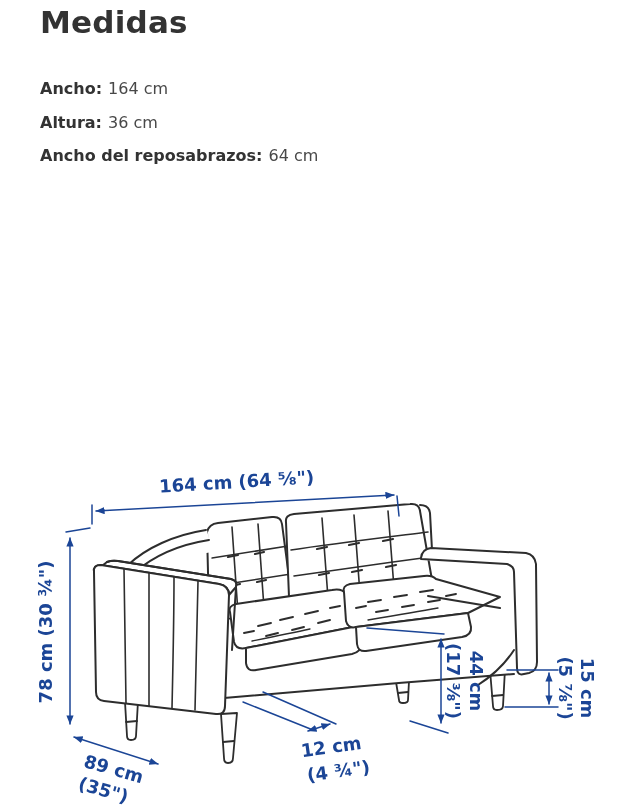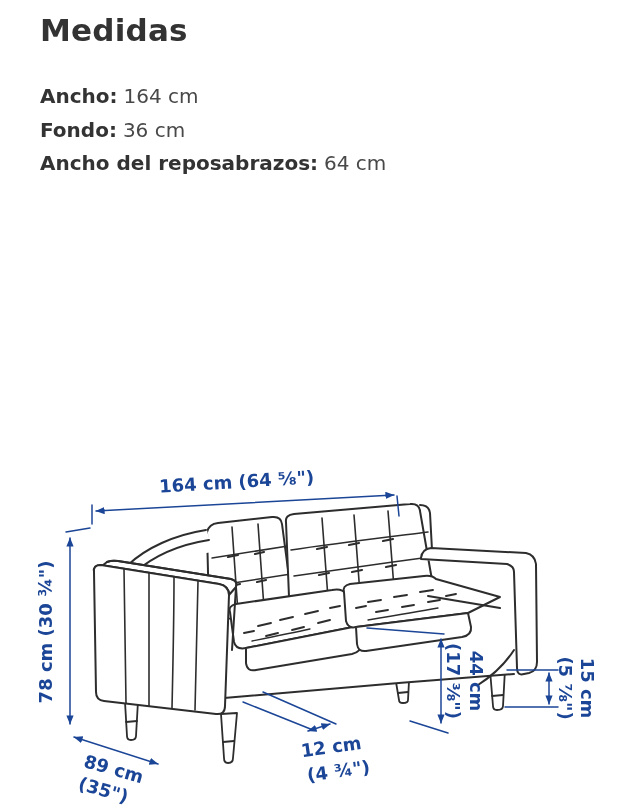--- a/index.html
+++ b/index.html
@@ -1,37 +1,37 @@
 <!DOCTYPE html>
 <html><head>
 <meta charset="utf-8">
 <style>
   * { margin:0; padding:0; box-sizing:border-box; }
   html,body { width:640px; height:810px; background:#ffffff; overflow:hidden;
               font-family:"DejaVu Sans","Liberation Sans",sans-serif; }
   .page { position:relative; width:640px; height:810px; background:#ffffff; }
-  .content { padding:12px 20px 0 40px; }
+  .content { padding:4px 20px 0 40px; }
   h1.title { font-size:31px; font-weight:bold; color:#333333; letter-spacing:0.2px; margin-bottom:32px; }
-  .m-list { font-size:20px; color:#484848; }
+  .m-list { font-size:16px; color:#484848; }
   .m-row { line-height:33.5px; white-space:nowrap; }
   .m-label { font-weight:bold; color:#333333; }
   .m-value { font-weight:normal; color:#484848; margin-left:6px; }
   .diagram { position:absolute; left:0; top:450px; width:640px; height:360px; }
   svg text.dim { font-family:"DejaVu Sans","Liberation Sans",sans-serif;
                  font-size:18px; font-weight:bold; }
 </style>
 </head>
 <body>
 
 <div class="page">
   <div class="content">
     <h1 class="title">Medidas</h1>
     <div class="m-list">
       <div class="m-row"><span class="m-label">Ancho:</span><span class="m-value">164 cm</span></div>
-      <div class="m-row"><span class="m-label">Fondo:</span><span class="m-value">36 cm</span></div>
+      <div class="m-row"><span class="m-label">Altura:</span><span class="m-value">36 cm</span></div>
       <div class="m-row"><span class="m-label">Ancho del reposabrazos:</span><span class="m-value">64 cm</span></div>
     </div>
   </div>
 
   <div class="diagram">
     <svg width="640" height="360" viewBox="0 0 640 360">
       <defs>
         <marker id="ah" markerWidth="11" markerHeight="9" refX="8.6" refY="3.6" orient="auto-start-reverse" markerUnits="userSpaceOnUse">
           <path d="M0,0 L9,3.6 L0,7.2 Z" fill="#1b4596"></path>
         </marker>

